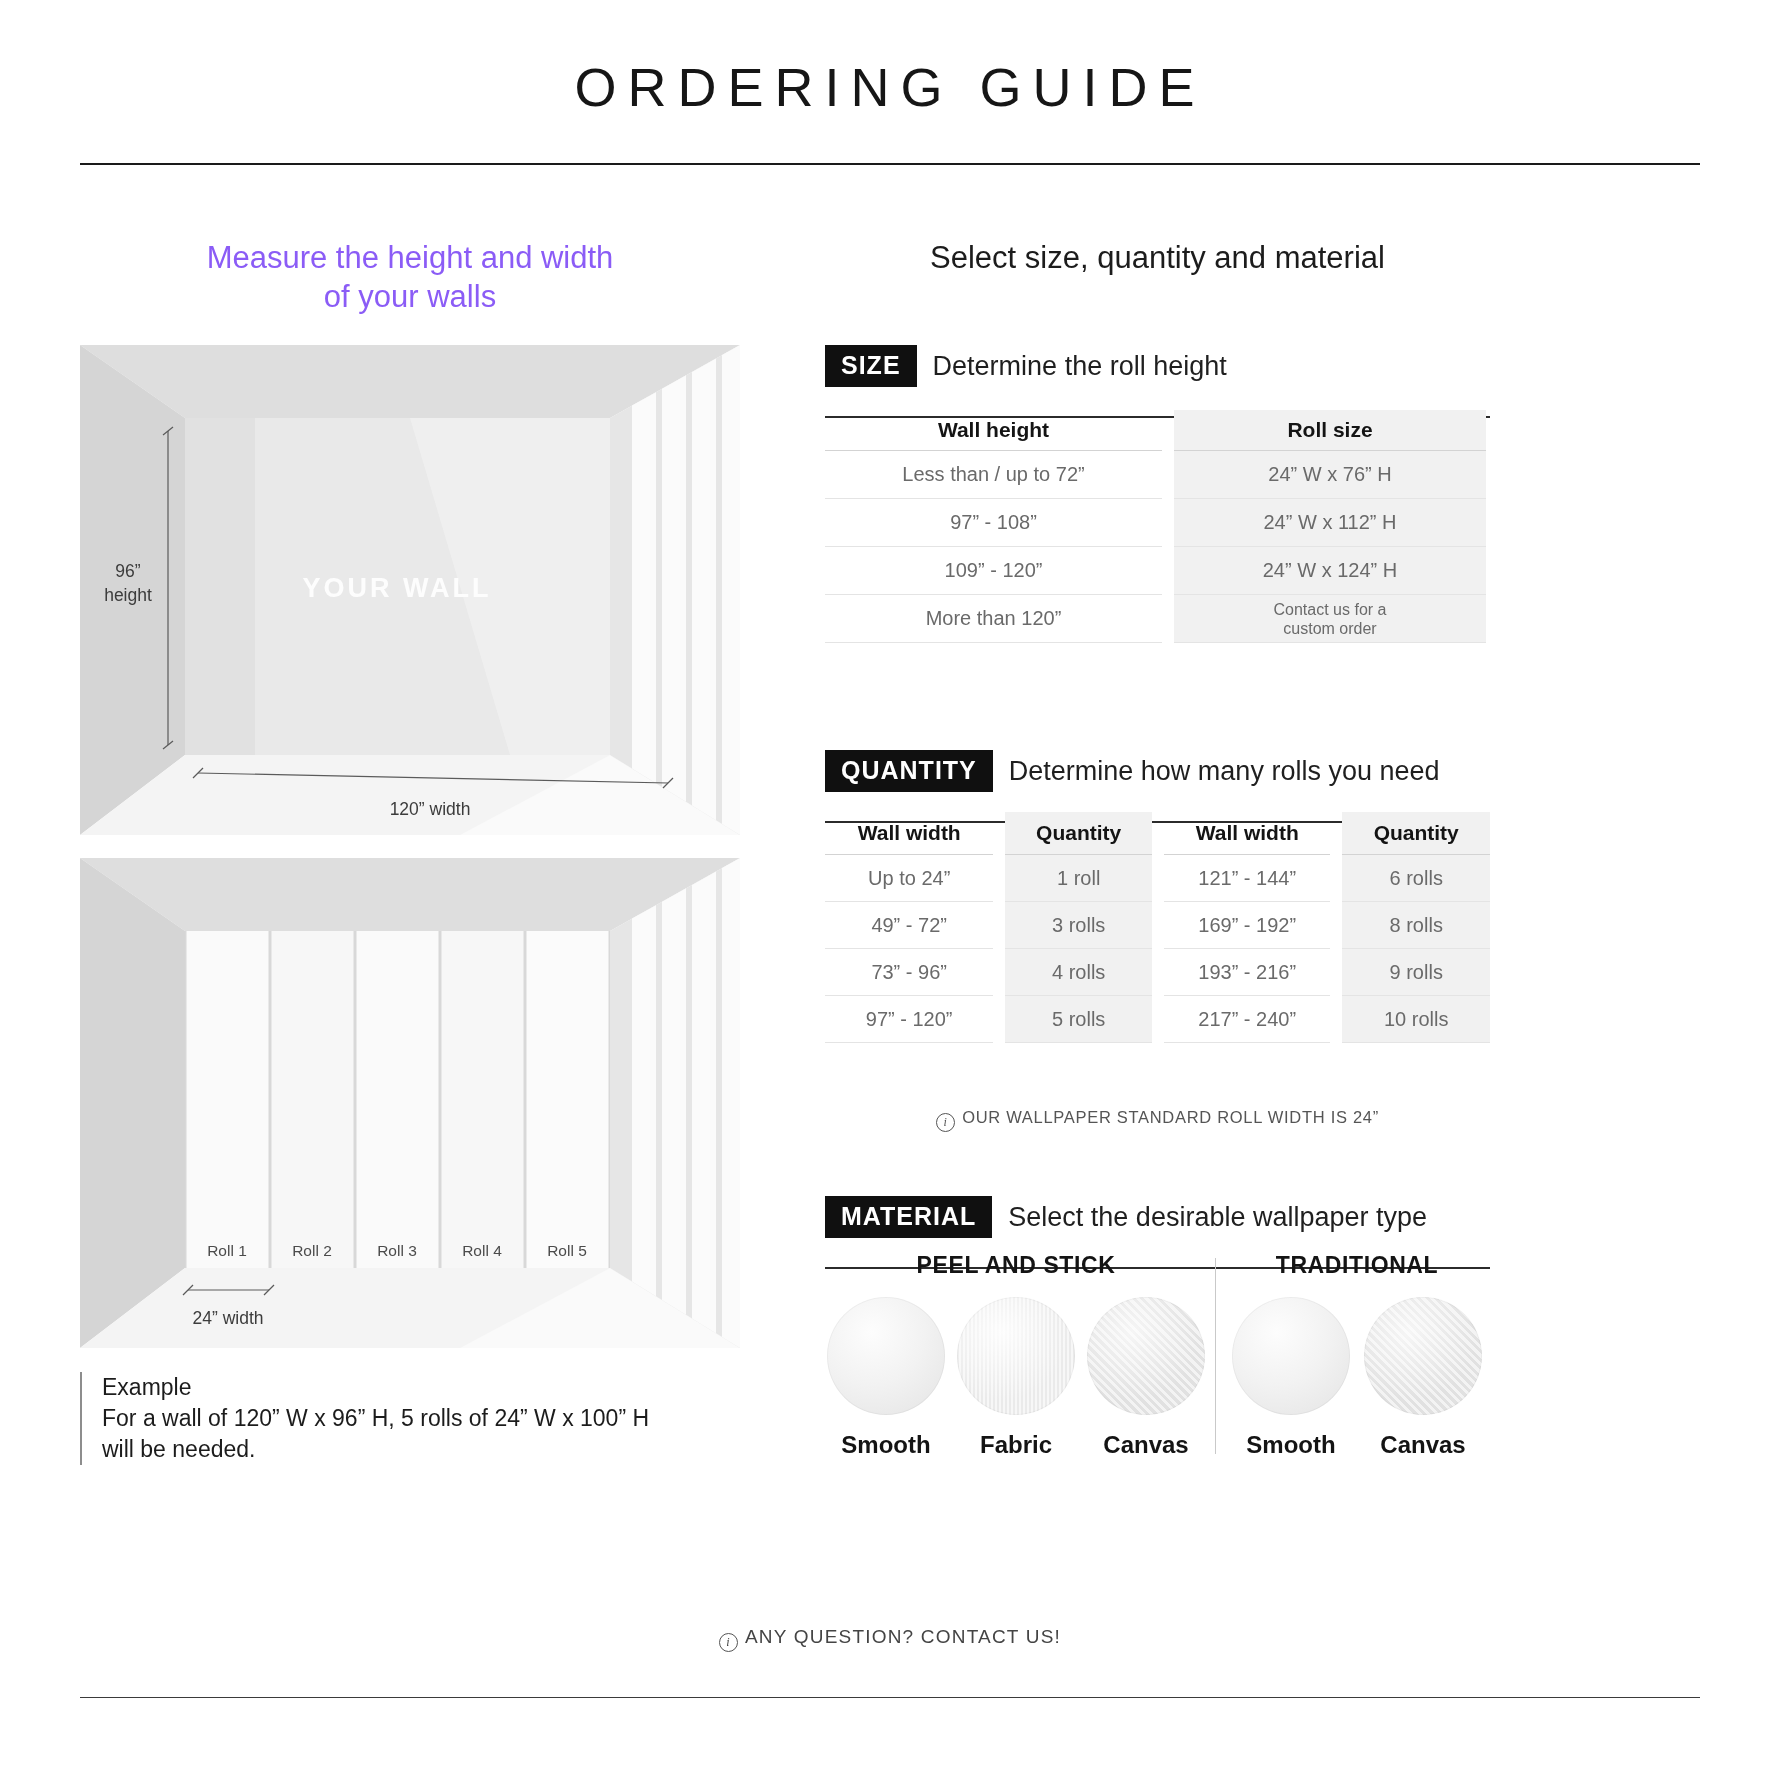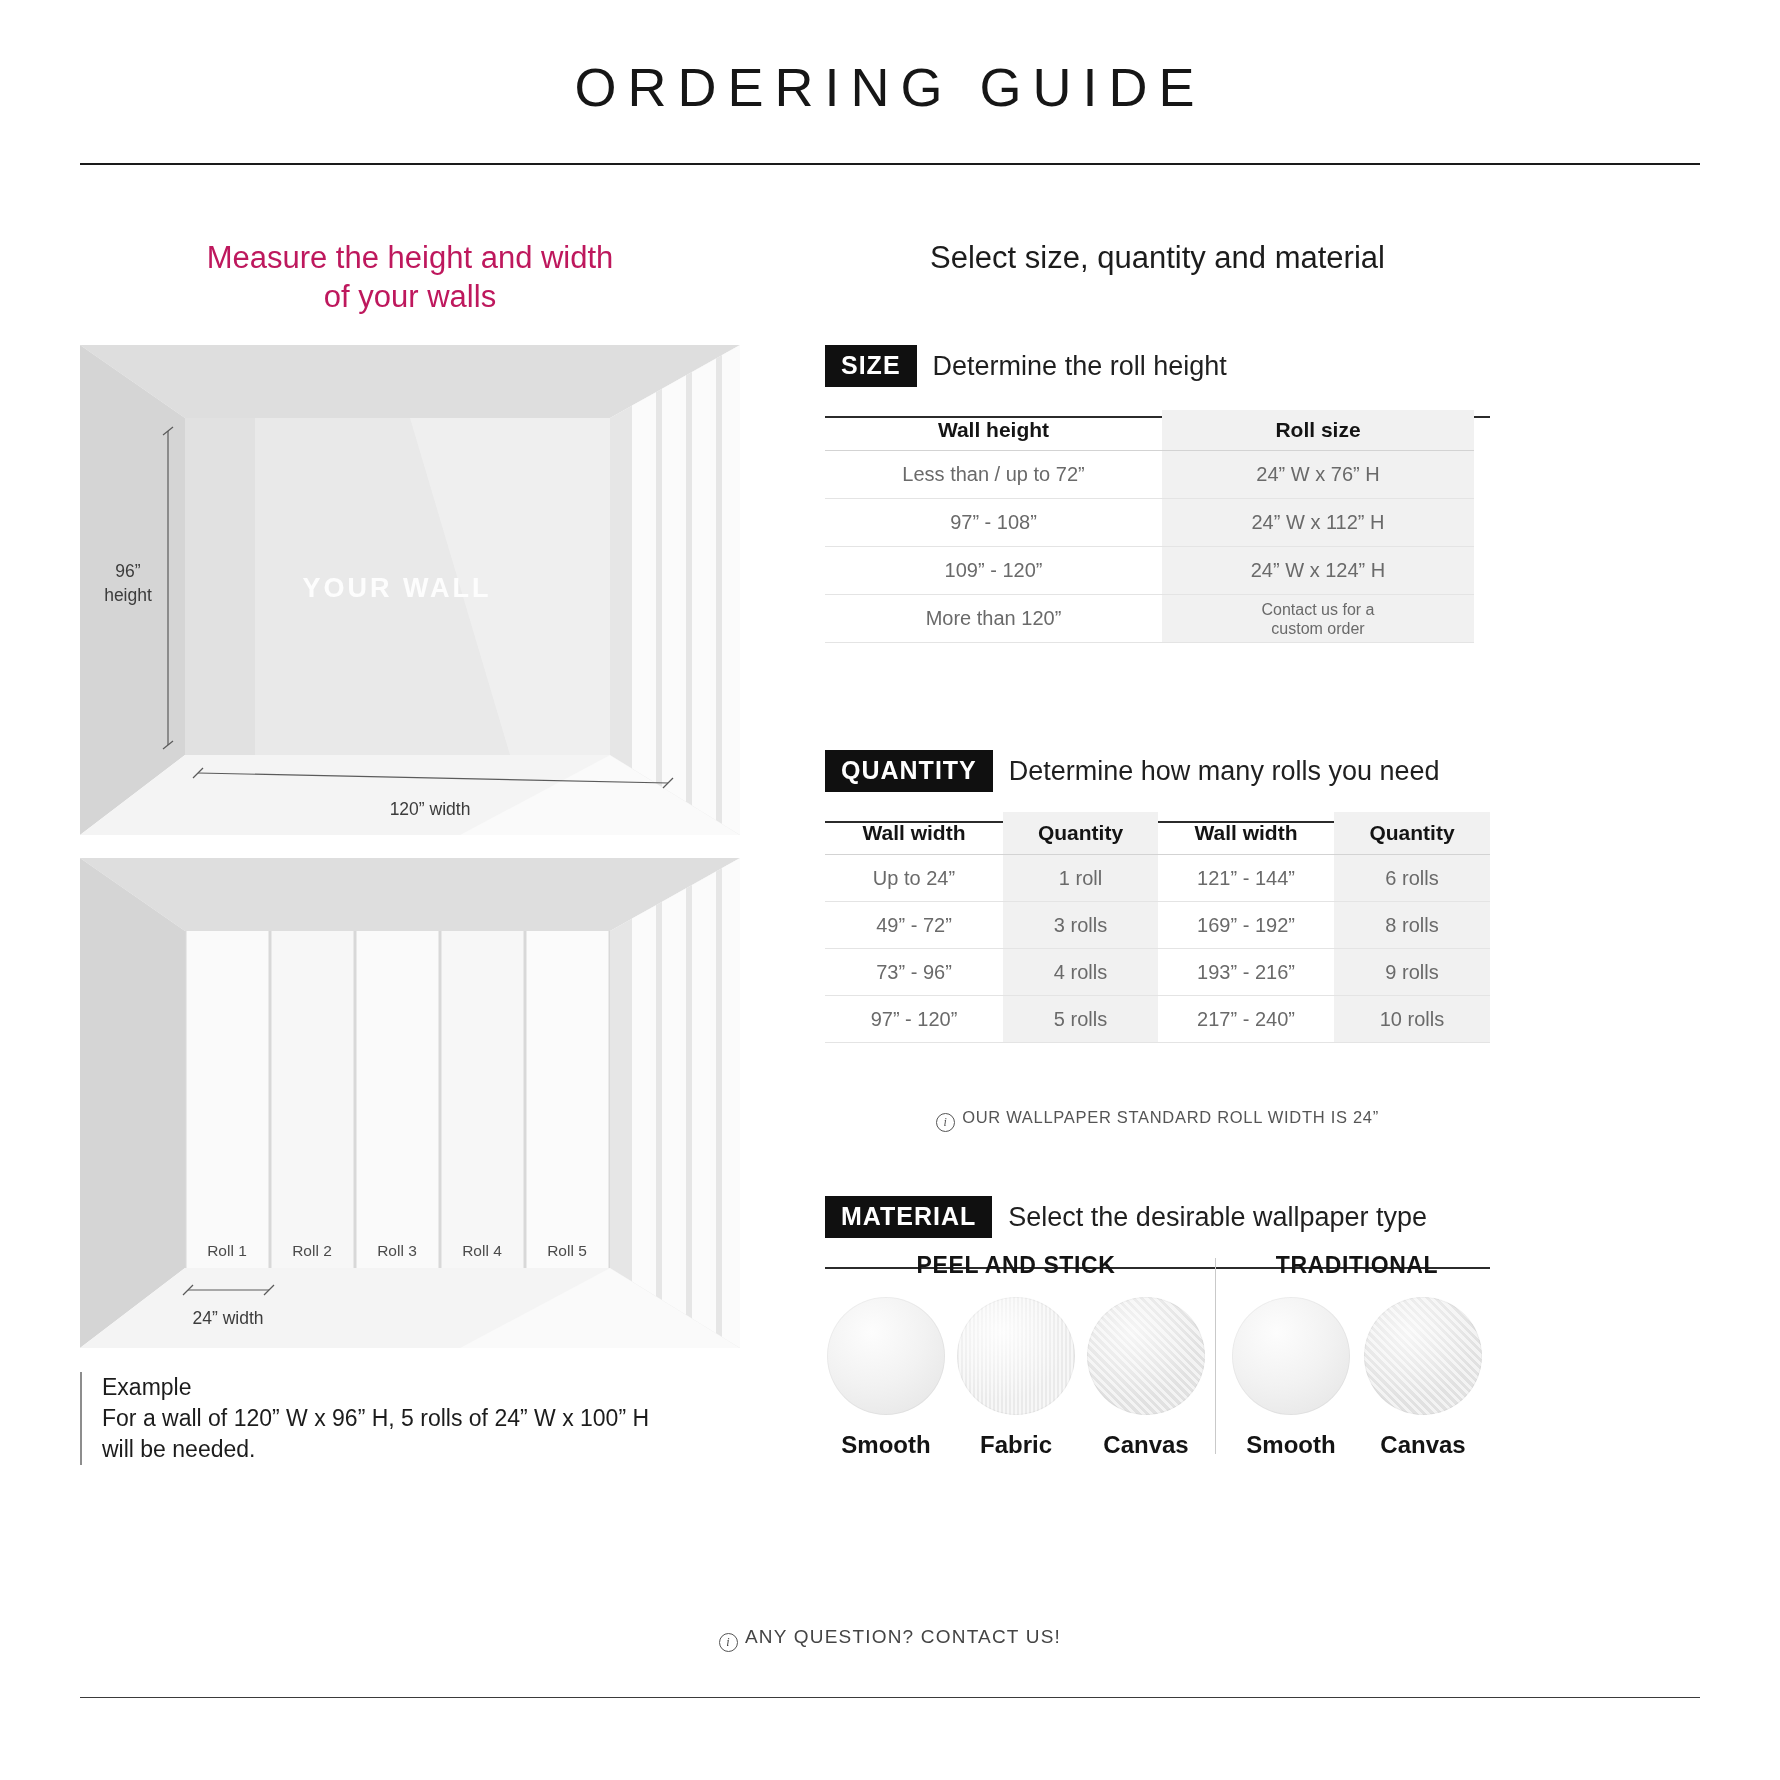--- a/index.html
+++ b/index.html
@@ -25,21 +25,21 @@
     position: absolute;
     top: 163px; left: 80px; width: 1620px;
     border-top: 2px solid #1a1a1a;
   }
   
   .left-heading {
     position: absolute;
     top: 238px; left: 80px; width: 660px;
     text-align: center;
     font-size: 31px; line-height: 39px;
-    color: #be185d;
+    color: #8b5cf6;
   }
   .room { position: absolute; left: 80px; }
   .room1 { top: 345px; }
   .room2 { top: 858px; }
   svg text { font-family: "Liberation Sans", sans-serif; }
   .dim-label { font-size: 17.5px; fill: #3c3c3c; text-anchor: middle; }
   .wall-label { font-size: 27px; fill: #ffffff; font-weight: 700; letter-spacing: 3px; text-anchor: middle; opacity: 0.93; }
   .roll-label { font-size: 15.5px; fill: #4b4b4b; text-anchor: middle; }
   .example {
     position: absolute;
@@ -71,21 +71,21 @@
     display: inline-block;
     background: #101010; color: #ffffff;
     font-weight: 700; font-size: 25px;
     letter-spacing: 1px;
     padding: 6px 16px 7px;
   }
   .section-title { font-size: 27px; color: #1f1f1f; }
   .tbl { position: absolute; left: 825px; width: 665px; }
   .size-table { top: 410px; }
   .qty-table { top: 812px; }
-  .row { display: flex; }
+  .row { display: flex; gap: 12px; }
   .cell {
     display: flex; align-items: center; justify-content: center;
     border-bottom: 1px solid #e4e4e4;
     font-size: 20px; color: #6a6a6a;
     text-align: center;
   }
   .head .cell { font-weight: 700; color: #141414; font-size: 21px; border-bottom: 1px solid #d3d3d3; }
   .gray { background: #f1f1f1; }
   .c-wall { width: 337px; height: 47px; }
   .c-roll { width: 312px; height: 47px; }

